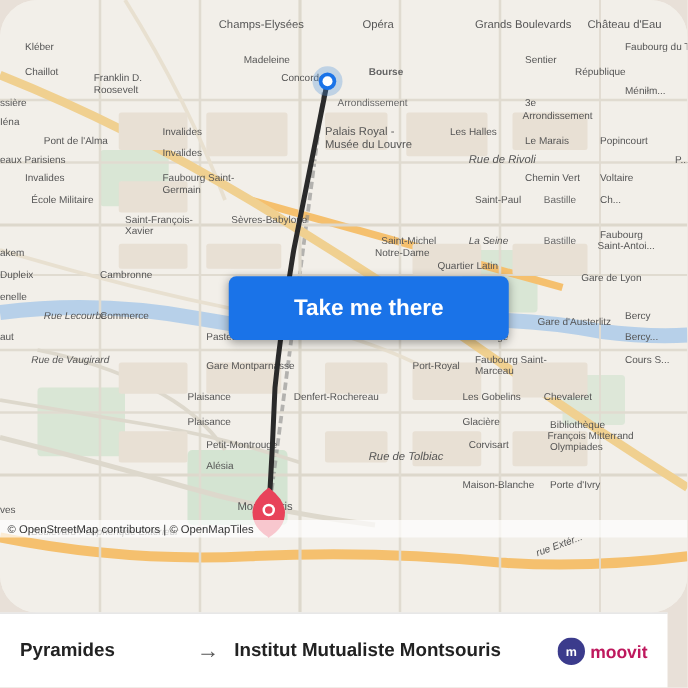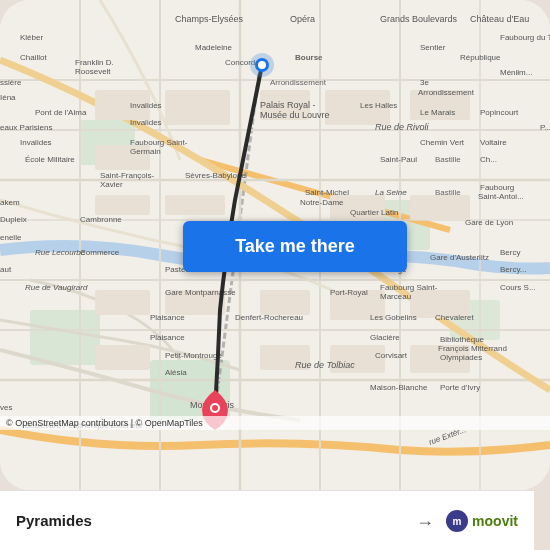--- a/index.html
+++ b/index.html
@@ -110,21 +110,21 @@
     .moovit-logo {
       display: flex;
       align-items: center;
       gap: 4px;
       margin-left: auto;
     }
 
     .moovit-logo-text {
       font-size: 14px;
       font-weight: bold;
-      color: #4d7c0f;
+      color: #be185d;
     }
   </style>
 </head>
 <body>
 
 <div id="map-container">
 
   <svg class="map-bg" viewBox="0 0 550 490" xmlns="http://www.w3.org/2000/svg">
 
     <rect width="550" height="490" fill="#f2efe9"></rect>
@@ -296,20 +296,21 @@
   </div>
 
   <div class="map-attribution">
     <span>© OpenStreetMap contributors | © OpenMapTiles</span>
   </div>
 </div>
 
 <div class="bottom-bar">
   <span class="station-from">Pyramides</span>
   <span class="arrow-icon">→</span>
+  <span class="station-to">Institut Mutualiste Montsouris</span>
 
   <div class="moovit-logo">
     <svg width="22" height="22" viewBox="0 0 22 22">
       <circle cx="11" cy="11" r="11" fill="#3b3b8c"></circle>
       <text x="11" y="15" text-anchor="middle" font-size="10" fill="white" font-family="Arial" font-weight="bold">m</text>
     </svg>
     <span class="moovit-logo-text">moovit</span>
   </div>
 </div>
 

